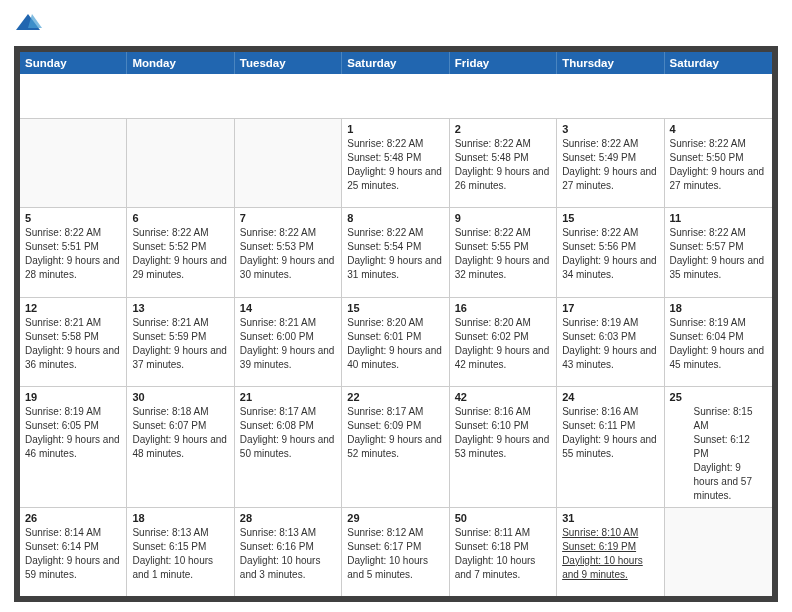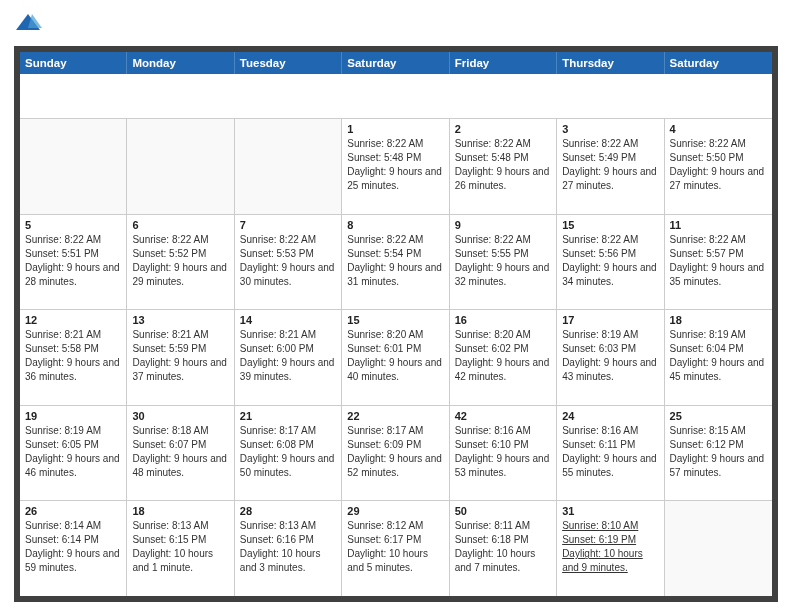--- a/index.html
+++ b/index.html
@@ -295,21 +295,21 @@
 Daylight: 9 hours and 53 minutes.</div>
           </div>
           <div class="cal-cell">
             <div class="day-num">24</div>
             <div class="day-info" style="white-space: pre-line;">Sunrise: 8:16 AM
 Sunset: 6:11 PM
 Daylight: 9 hours and 55 minutes.</div>
           </div>
           <div class="cal-cell">
             <div class="day-num">25</div>
-            <div class="day-info" style="white-space: pre-line;">Sunrise: 8:15 AM
+            <div class="day-info" style="white-space: pre-line; margin-left: 24px;">Sunrise: 8:15 AM
 Sunset: 6:12 PM
 Daylight: 9 hours and 57 minutes.</div>
           </div>
         </div>
         <div class="cal-week">
           <div class="cal-cell">
             <div class="day-num">26</div>
             <div class="day-info" style="white-space: pre-line;">Sunrise: 8:14 AM
 Sunset: 6:14 PM
 Daylight: 9 hours and 59 minutes.</div>

